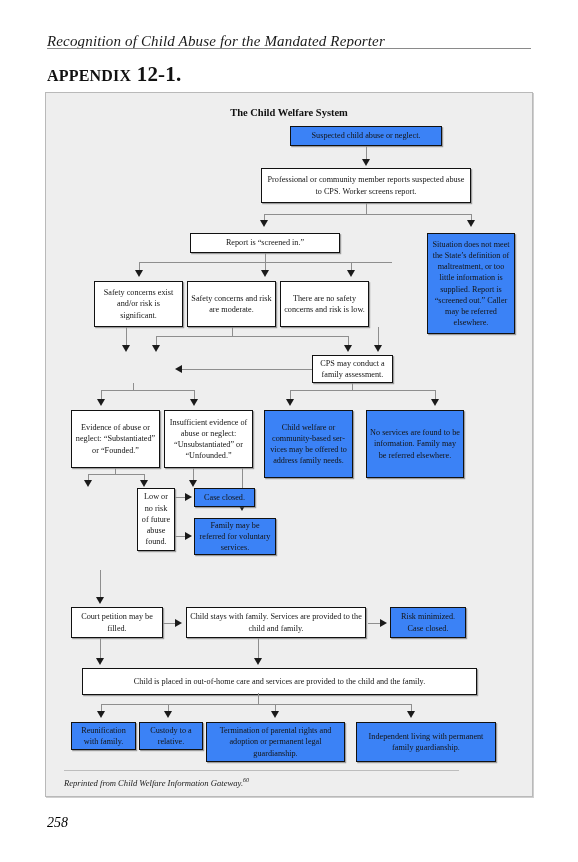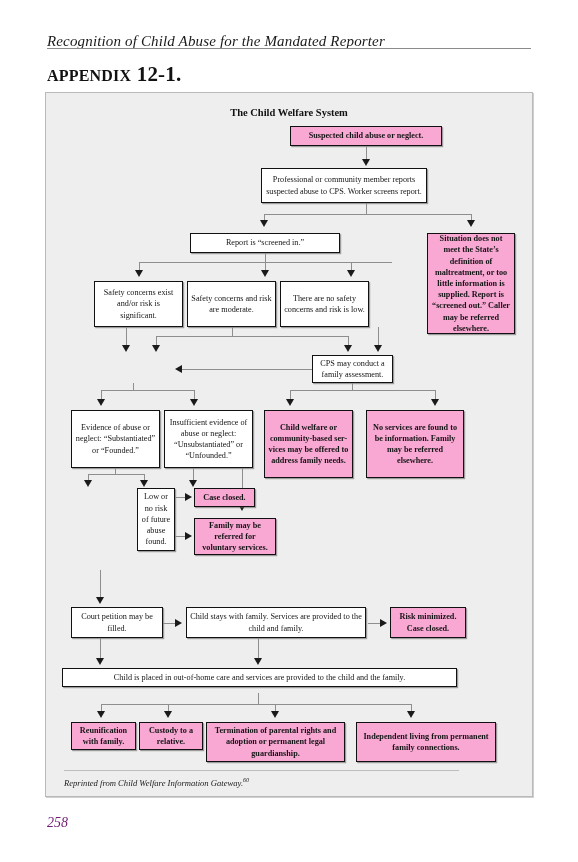--- a/index.html
+++ b/index.html
@@ -83,21 +83,21 @@
     font-size: 8.2px;
     line-height: 11.2px;
     color: #141414;
     text-align: center;
     display: flex;
     align-items: center;
     justify-content: center;
     padding: 2px 3px;
     box-shadow: 1.2px 1.2px 0 rgba(90,90,90,0.55);
   }
-  .box.shaded { background: #f9a8d4; font-weight: bold; }
+  .box.shaded { background: #3b82f6; }
   .box span { display: block; width: 100%; }
 
   
   .vline {
     position: absolute;
     width: 1px;
     background: #8e8e8e;
   }
   .hline {
     position: absolute;
@@ -145,21 +145,21 @@
   }
   #figure-caption sup { font-size: 6px; }
 
   
   #folio {
     position: absolute;
     left: 47px;
     top: 815px;
     font-style: italic;
     font-size: 14px;
-    color: #701a75;
+    color: #000000;
   }
 </style>
 </head>
 <body>
 
 <div id="running-head">Recognition of Child Abuse for the Mandated Reporter</div>
 <div id="head-rule"></div>
 
 <div id="appendix-title"><span class="sc">APPENDIX</span><span> 12-1.</span></div>
 
@@ -167,21 +167,21 @@
 
   <div id="figure-title">The Child Welfare System</div>
 
   <div class="box shaded" style="left:244px; top:33px; width:152px; height:20px;">
     <span>Suspected child abuse or neglect.</span>
   </div>
 
   <div class="vline" style="left:320px; top:53px; height:16px;"></div>
   <div class="arrow-down" style="left:316px; top:66px;"></div>
 
-  <div class="box" style="left:215px; top:75px; width:166px; height:35px;">
+  <div class="box" style="left:215px; top:75px; width:210px; height:35px;">
     <span>Professional or community member reports suspected abuse to CPS. Worker screens report.</span>
   </div>
 
   <div class="vline" style="left:320px; top:110px; height:11px;"></div>
   <div class="hline" style="left:218px; top:121px; width:207px;"></div>
   <div class="vline" style="left:218px; top:121px; height:8px;"></div>
   <div class="arrow-down" style="left:214px; top:127px;"></div>
   <div class="vline" style="left:425px; top:121px; height:8px;"></div>
   <div class="arrow-down" style="left:421px; top:127px;"></div>
 
@@ -303,21 +303,21 @@
   <div class="hline" style="left:117px; top:530px; width:14px;"></div>
   <div class="arrow-right" style="left:129px; top:526px;"></div>
   <div class="hline" style="left:322px; top:530px; width:13px;"></div>
   <div class="arrow-right" style="left:334px; top:526px;"></div>
 
   <div class="vline" style="left:54px; top:545px; height:22px;"></div>
   <div class="arrow-down" style="left:50px; top:565px;"></div>
   <div class="vline" style="left:212px; top:545px; height:22px;"></div>
   <div class="arrow-down" style="left:208px; top:565px;"></div>
 
-  <div class="box" style="left:16px; top:575px; width:395px; height:19px;">
+  <div class="box" style="left:36px; top:575px; width:395px; height:27px;">
     <span>Child is placed in out-of-home care and services are provided to the child and the family.</span>
   </div>
 
   <div class="vline" style="left:212px; top:600px; height:11px;"></div>
   <div class="hline" style="left:55px; top:611px; width:310px;"></div>
   <div class="vline" style="left:55px; top:611px; height:9px;"></div>
   <div class="arrow-down" style="left:51px; top:618px;"></div>
   <div class="vline" style="left:122px; top:611px; height:9px;"></div>
   <div class="arrow-down" style="left:118px; top:618px;"></div>
   <div class="vline" style="left:229px; top:611px; height:9px;"></div>
@@ -328,21 +328,21 @@
   <div class="box shaded" style="left:25px; top:629px; width:65px; height:28px;">
     <span>Reunification with family.</span>
   </div>
   <div class="box shaded" style="left:93px; top:629px; width:64px; height:28px;">
     <span>Custody to a relative.</span>
   </div>
   <div class="box shaded" style="left:160px; top:629px; width:139px; height:40px;text-align:center;">
     <span>Termination of parental rights and adoption or permanent legal guardianship.</span>
   </div>
   <div class="box shaded" style="left:310px; top:629px; width:140px; height:40px;">
-    <span>Independent living from permanent family connections.</span>
+    <span>Independent living with permanent family guardianship.</span>
   </div>
 
   <div id="caption-rule"></div>
   <div id="figure-caption"><span>Reprinted from Child Welfare Information Gateway.</span><sup>60</sup></div>
 
 </div>
 
 <div id="folio">258</div>
 
 </body></html>

